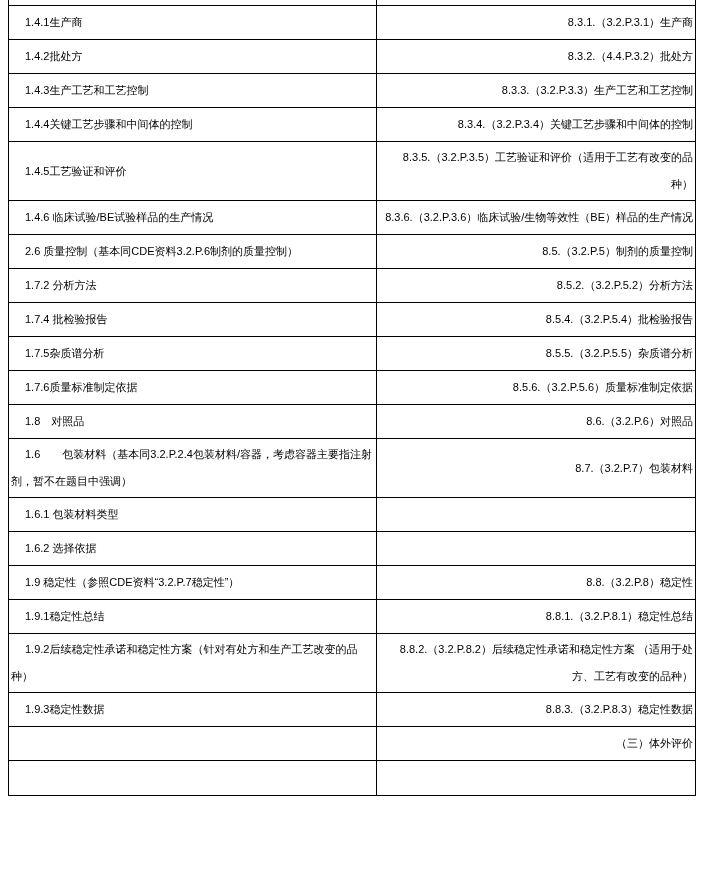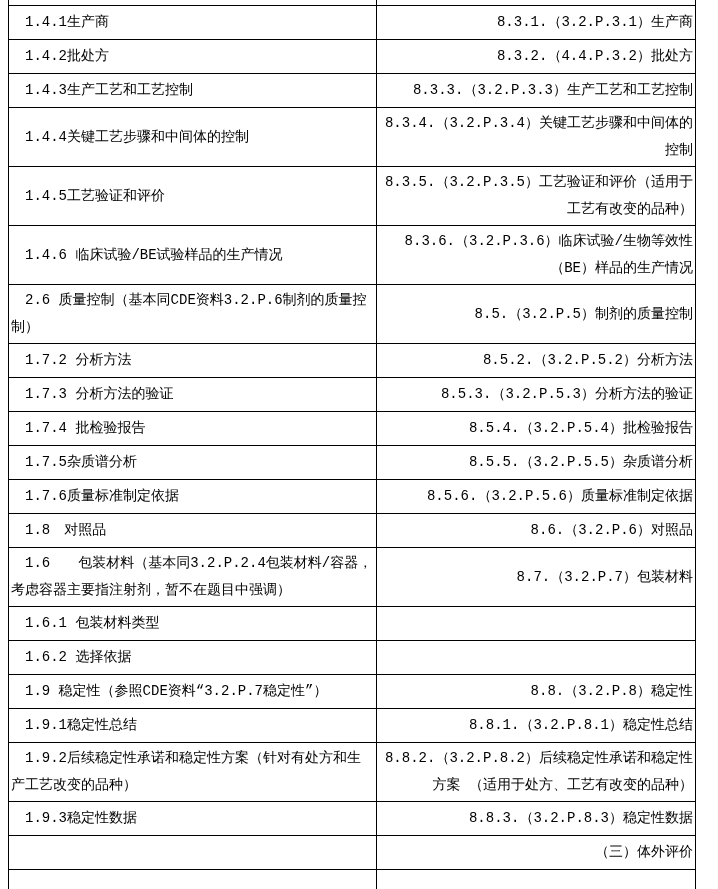--- a/index.html
+++ b/index.html
@@ -23,27 +23,26 @@
     left: 8px;
     top: -30px;
     width: 682px;
     border-collapse: collapse;
     table-layout: fixed;
   }
   table.ctd-table td {
     border: 1px solid #000000;
     vertical-align: middle;
     color: #000000;
-    font-size: 14px;
+    font-size: 11px;
     line-height: 27px;
     padding: 2px 2px;
     height: 29px; 
     word-break: break-all;
     overflow: hidden;
-    font-family: Liberation Mono, monospace;
   }
   td.col-left  { width: 363px; text-indent: 14px; }
   td.col-right { width: 314px; text-indent: 5px; text-align: right; }
   tr.edge-row td {
     height: 30px;
   }
 </style>
 </head>
 <body>
 
@@ -91,24 +90,20 @@
     <td class="col-left">2.6 质量控制（基本同CDE资料3.2.P.6制剂的质量控制）</td>
     <td class="col-right">8.5.（3.2.P.5）制剂的质量控制</td>
   </tr>
 
 
   <tr>
     <td class="col-left">1.7.2 分析方法</td>
     <td class="col-right">8.5.2.（3.2.P.5.2）分析方法</td>
   </tr>
 
-  <tr>
-    <td class="col-left">1.7.3 分析方法的验证</td>
-    <td class="col-right">8.5.3.（3.2.P.5.3）分析方法的验证</td>
-  </tr>
 
   <tr>
     <td class="col-left">1.7.4 批检验报告</td>
     <td class="col-right">8.5.4.（3.2.P.5.4）批检验报告</td>
   </tr>
 
   <tr>
     <td class="col-left">1.7.5杂质谱分析</td>
     <td class="col-right">8.5.5.（3.2.P.5.5）杂质谱分析</td>
   </tr>

